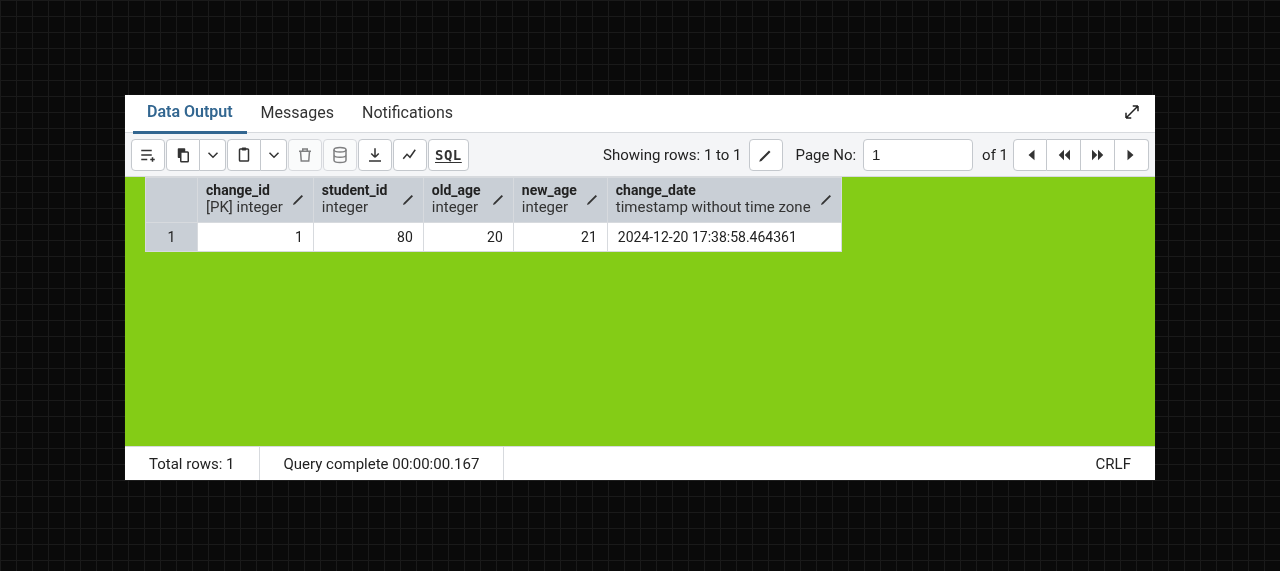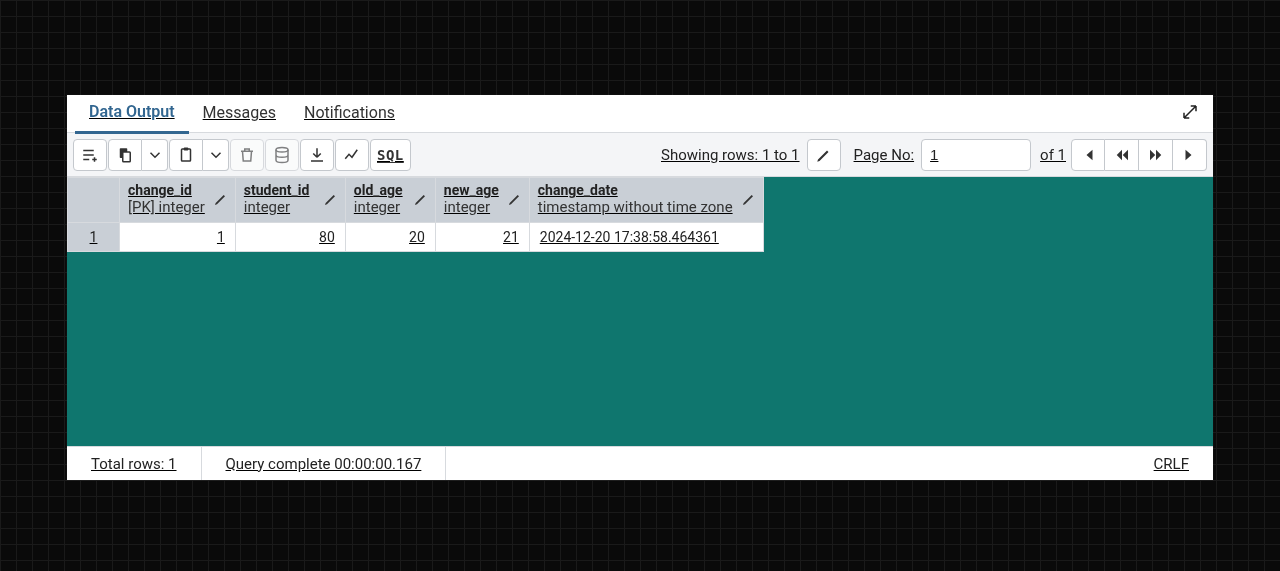--- a/index.html
+++ b/index.html
@@ -10,27 +10,26 @@
     background-image:
       linear-gradient(to right, #1a1a1a 1px, transparent 1px),
       linear-gradient(to bottom, #1a1a1a 1px, transparent 1px);
     background-size: 16px 16px;
     display: flex;
     align-items: flex-start;
     justify-content: center;
     padding-top: 95px;
   }
   .panel {
-    width: 1146px;
+    width: 1030px;
     height: 385px;
     background: #fff;
     display: flex;
     flex-direction: column;
     box-shadow: 0 0 0 1px rgba(255,255,255,.02);
-    text-decoration: underline;
   }
 
   
   .tabs {
     display: flex;
     align-items: center;
     border-bottom: 1px solid #d7dade;
     padding: 0 8px;
     height: 38px;
     position: relative;
@@ -93,21 +92,21 @@
     width: 110px; height: 32px; border: 1px solid #c4c8cd; border-radius: 4px;
     padding: 0 8px; font-size: 15px; background: #fff; color: #222;
   }
   .of-label { font-size: 15px; color: #222; margin-left: 8px; margin-right: 4px; }
   .nav-group { display: inline-flex; gap: 0; }
   .nav-group .btn { border-radius: 0; border-left: none; }
   .nav-group .btn:first-child { border-radius: 4px 0 0 4px; border-left: 1px solid #c4c8cd; }
   .nav-group .btn:last-child { border-radius: 0 4px 4px 0; }
 
   
-  .grid-wrap { flex: 1; overflow: auto; background: #0f766e; }
+  .grid-wrap { flex: 1; overflow: auto; background: #84cc16; padding-left: 20px; }
   table.grid { border-collapse: collapse; font-size: 14px; }
   table.grid th, table.grid td {
     border: 1px solid #d7dade;
     padding: 0;
     background: #fff;
   }
   table.grid th {
     background: #c9cfd6;
     font-weight: 400;
     text-align: left;

